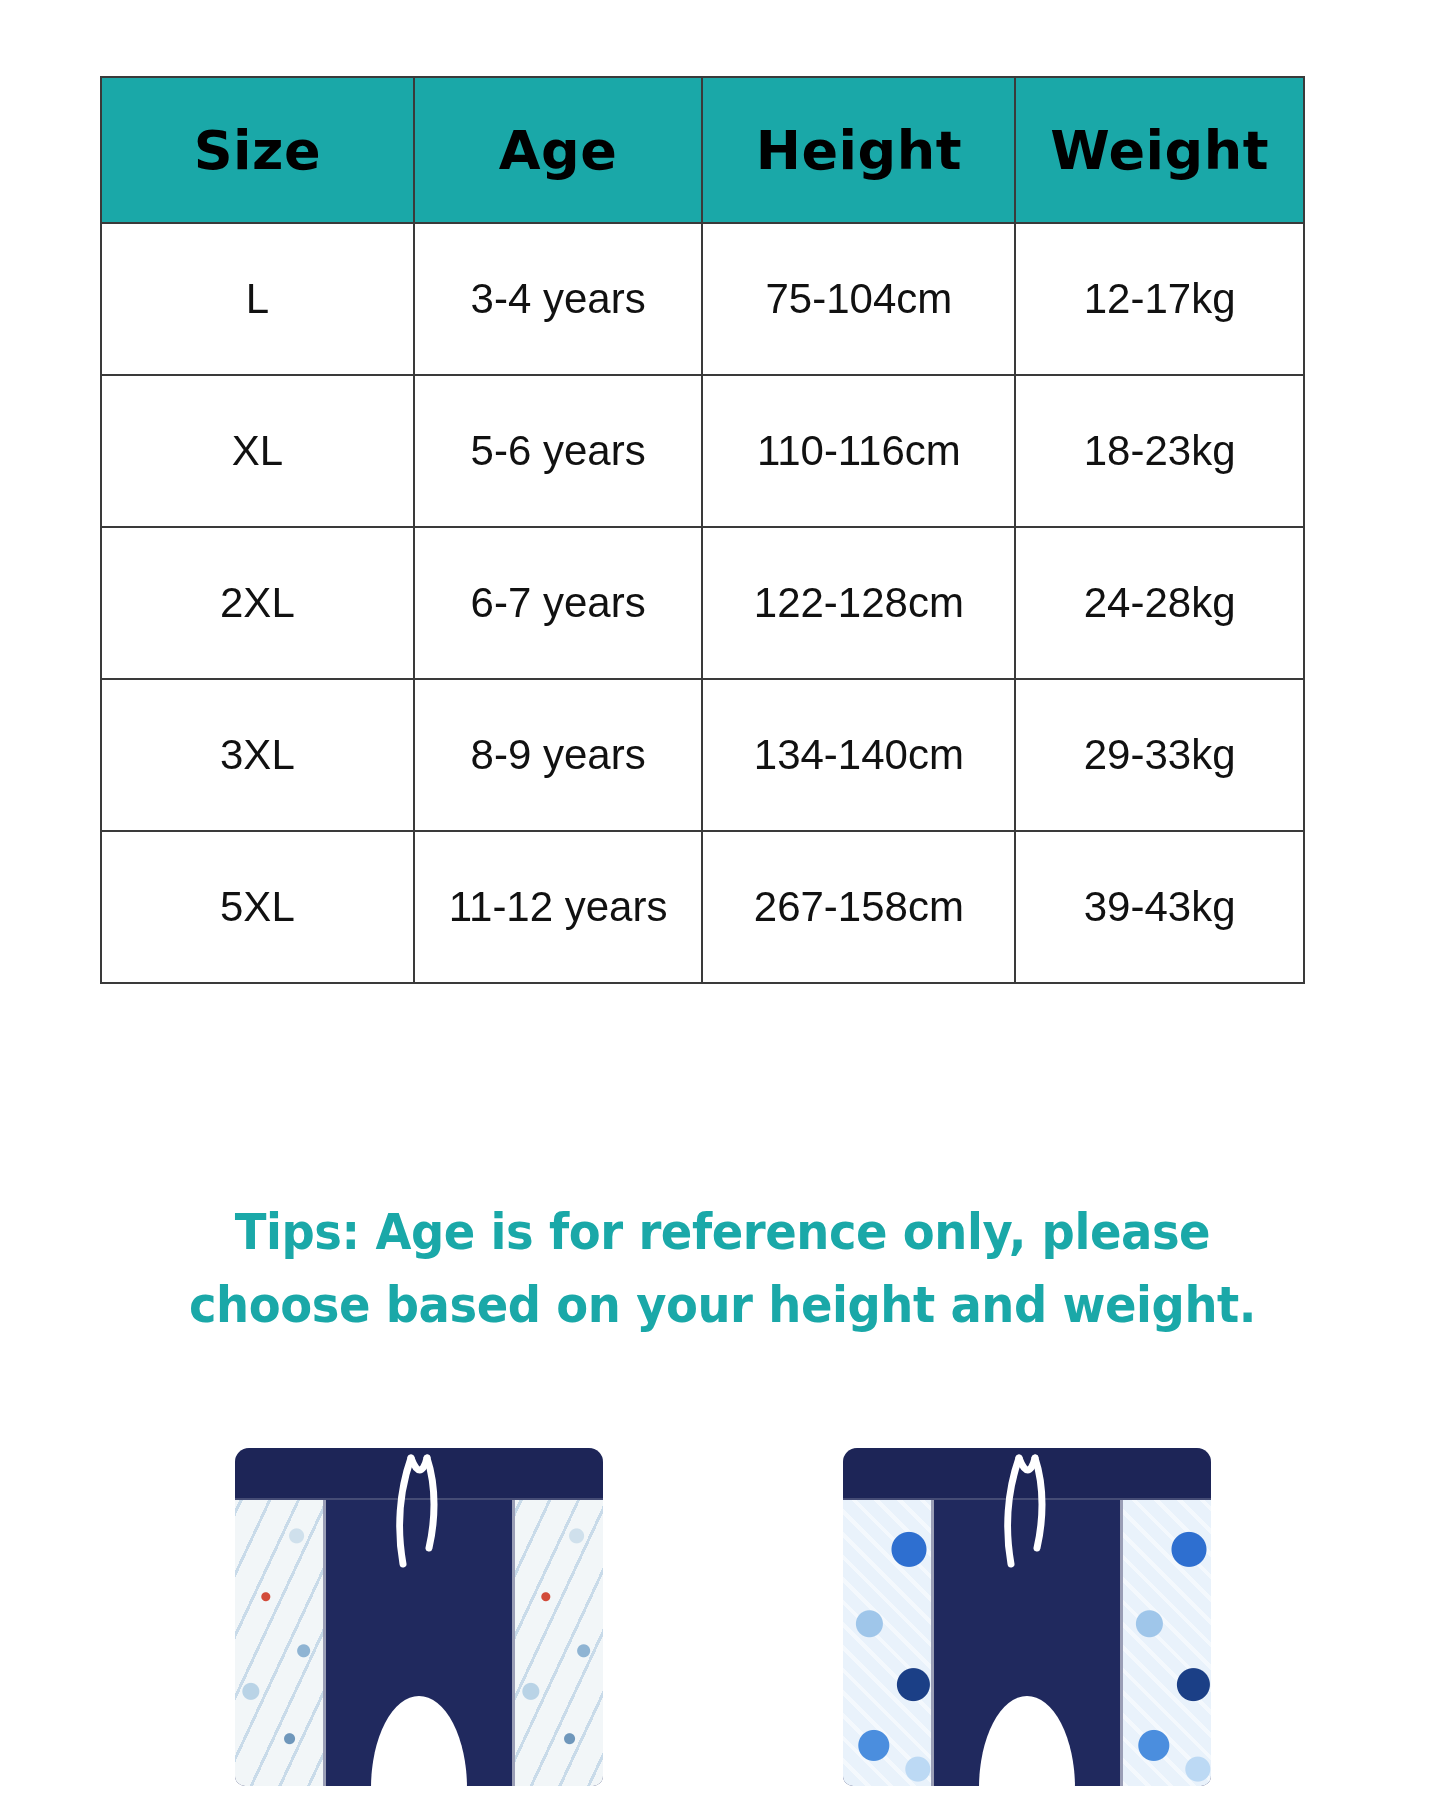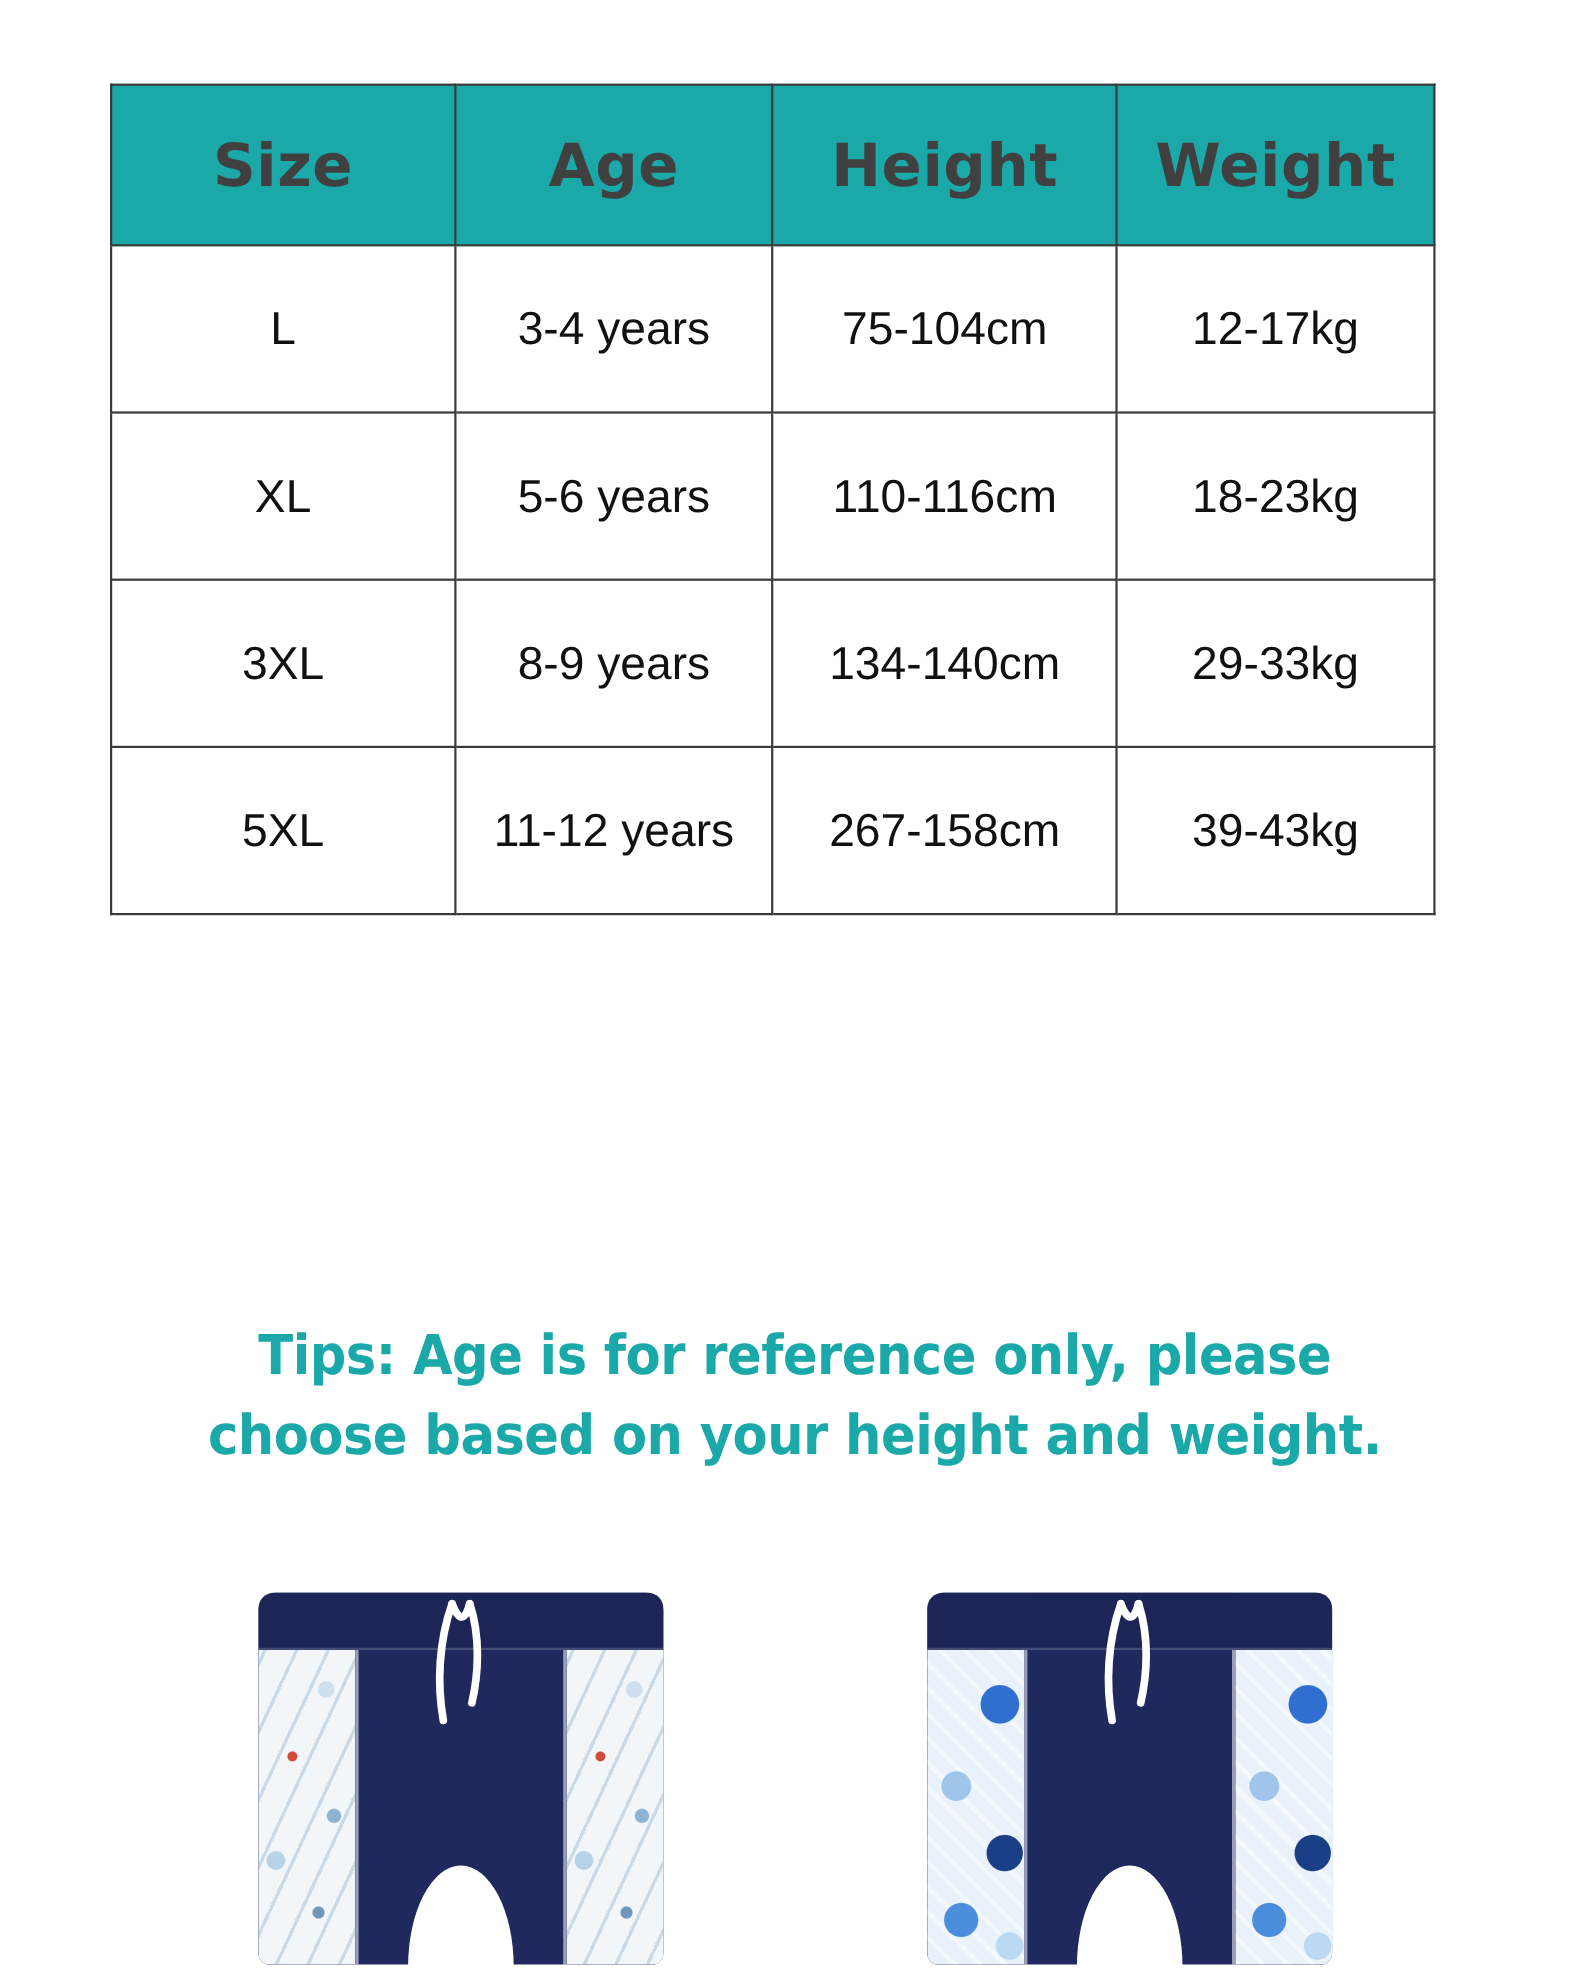--- a/index.html
+++ b/index.html
@@ -34,21 +34,21 @@
     vertical-align: middle;
     color: #111111;
   }
   table.size-table thead th {
     background: #1aa8a8;
     height: 142px;
     font-family: "DejaVu Sans", sans-serif;
     font-size: 54px;
     font-weight: 700;
     letter-spacing: 0.5px;
-    color: #404040;
+    color: #000000;
   }
   table.size-table tbody td {
     height: 148px;
     background: #ffffff;
     font-size: 42px;
     font-weight: 400;
   }
   table.size-table col.c-size   { width: 26%; }
   table.size-table col.c-age    { width: 24%; }
   table.size-table col.c-height { width: 26%; }
@@ -216,20 +216,26 @@
         <td>75-104cm</td>
         <td>12-17kg</td>
       </tr>
       <tr>
         <td>XL</td>
         <td>5-6 years</td>
         <td>110-116cm</td>
         <td>18-23kg</td>
       </tr>
       <tr>
+        <td>2XL</td>
+        <td>6-7 years</td>
+        <td>122-128cm</td>
+        <td>24-28kg</td>
+      </tr>
+      <tr>
         <td>3XL</td>
         <td>8-9 years</td>
         <td>134-140cm</td>
         <td>29-33kg</td>
       </tr>
       <tr>
         <td>5XL</td>
         <td>11-12 years</td>
         <td>267-158cm</td>
         <td>39-43kg</td>

